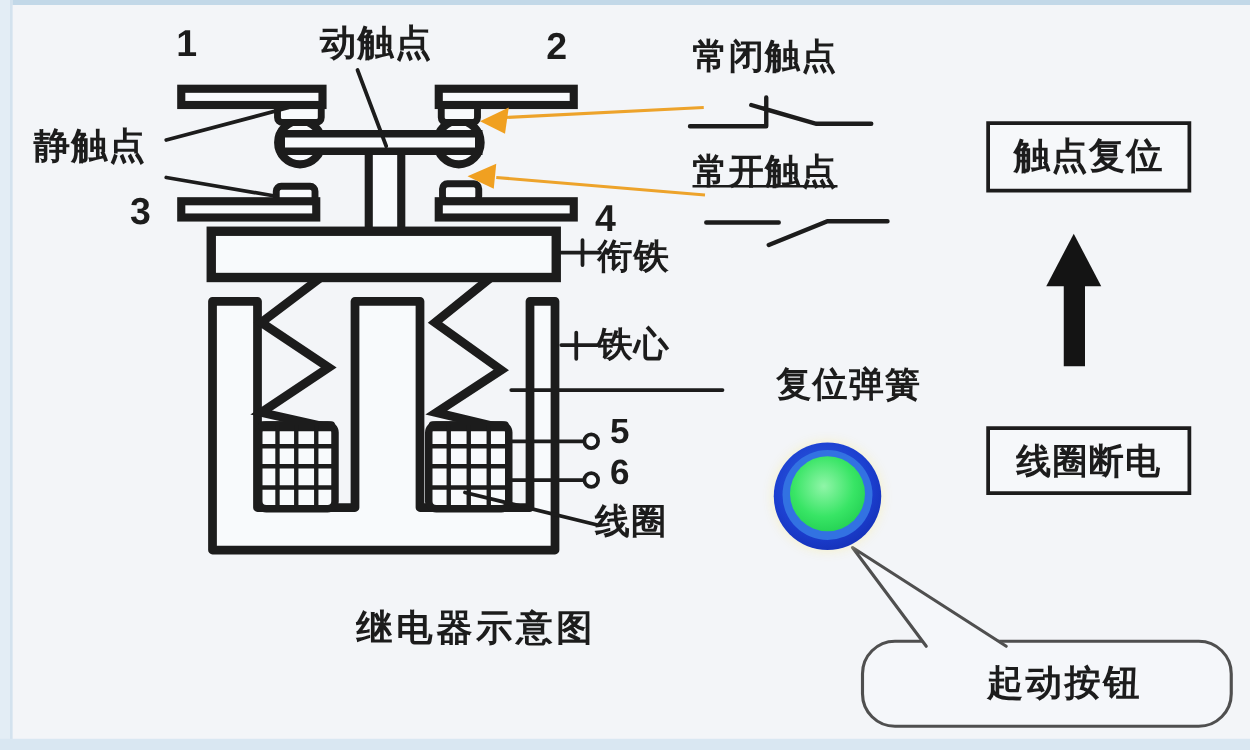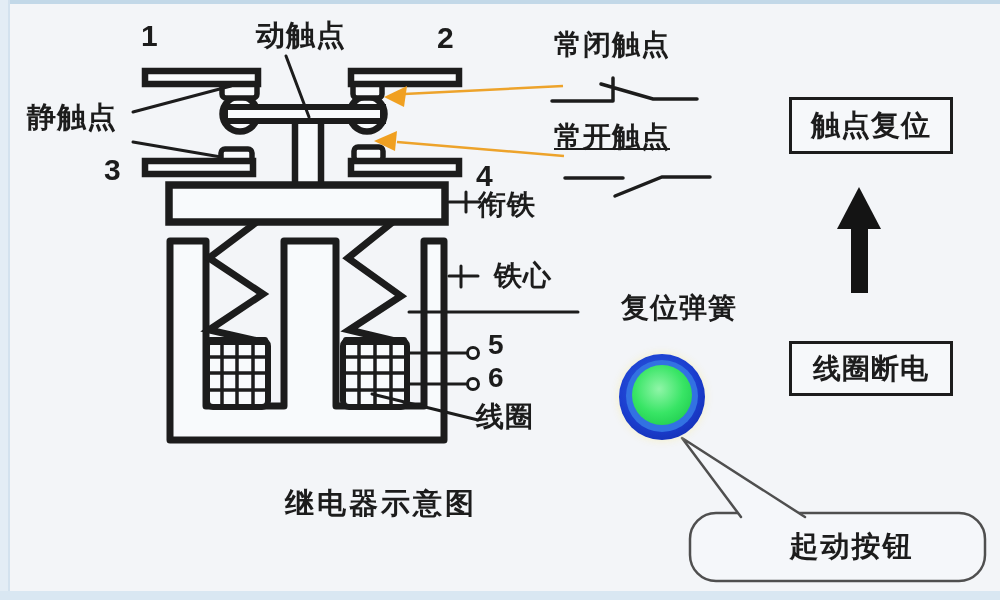--- a/index.html
+++ b/index.html
@@ -133,21 +133,21 @@
   <div class="lbl fs30" style="left:141px;top:21px;">1</div>
   <div class="lbl fs30" style="left:437px;top:23px;">2</div>
   <div class="lbl fs30" style="left:104px;top:155px;">3</div>
   <div class="lbl fs30" style="left:476px;top:161px;">4</div>
   <div class="lbl fs28" style="left:488px;top:331px;">5</div>
   <div class="lbl fs28" style="left:488px;top:364px;">6</div>
 
   <div class="lbl fs29" style="left:256px;top:21px;">动触点</div>
   <div class="lbl fs29" style="left:27px;top:103px;">静触点</div>
   <div class="lbl fs28" style="left:478px;top:191px;">衔铁</div>
-  <div class="lbl fs28" style="left:494px;top:262px;">铁心</div>
+  <div class="lbl fs28" style="left:478px;top:262px;">铁心</div>
   <div class="lbl fs28" style="left:581px;top:294px;margin-left:40px;">复位弹簧</div>
   <div class="lbl fs28" style="left:476px;top:403px;">线圈</div>
 
   <div class="lbl fs28" style="left:554px;top:31px;">常闭触点</div>
   <div class="lbl fs28" style="left:554px;top:123px;text-decoration:underline;">常开触点</div>
 
   <div class="lbl fs29" style="left:285px;top:489px;letter-spacing:3px;">继电器示意图</div>
 
   <div class="statebox" style="left:789px;top:97px;width:158px;height:51px;">
     <span class="lbl fs29" style="position:static;">触点复位</span>

